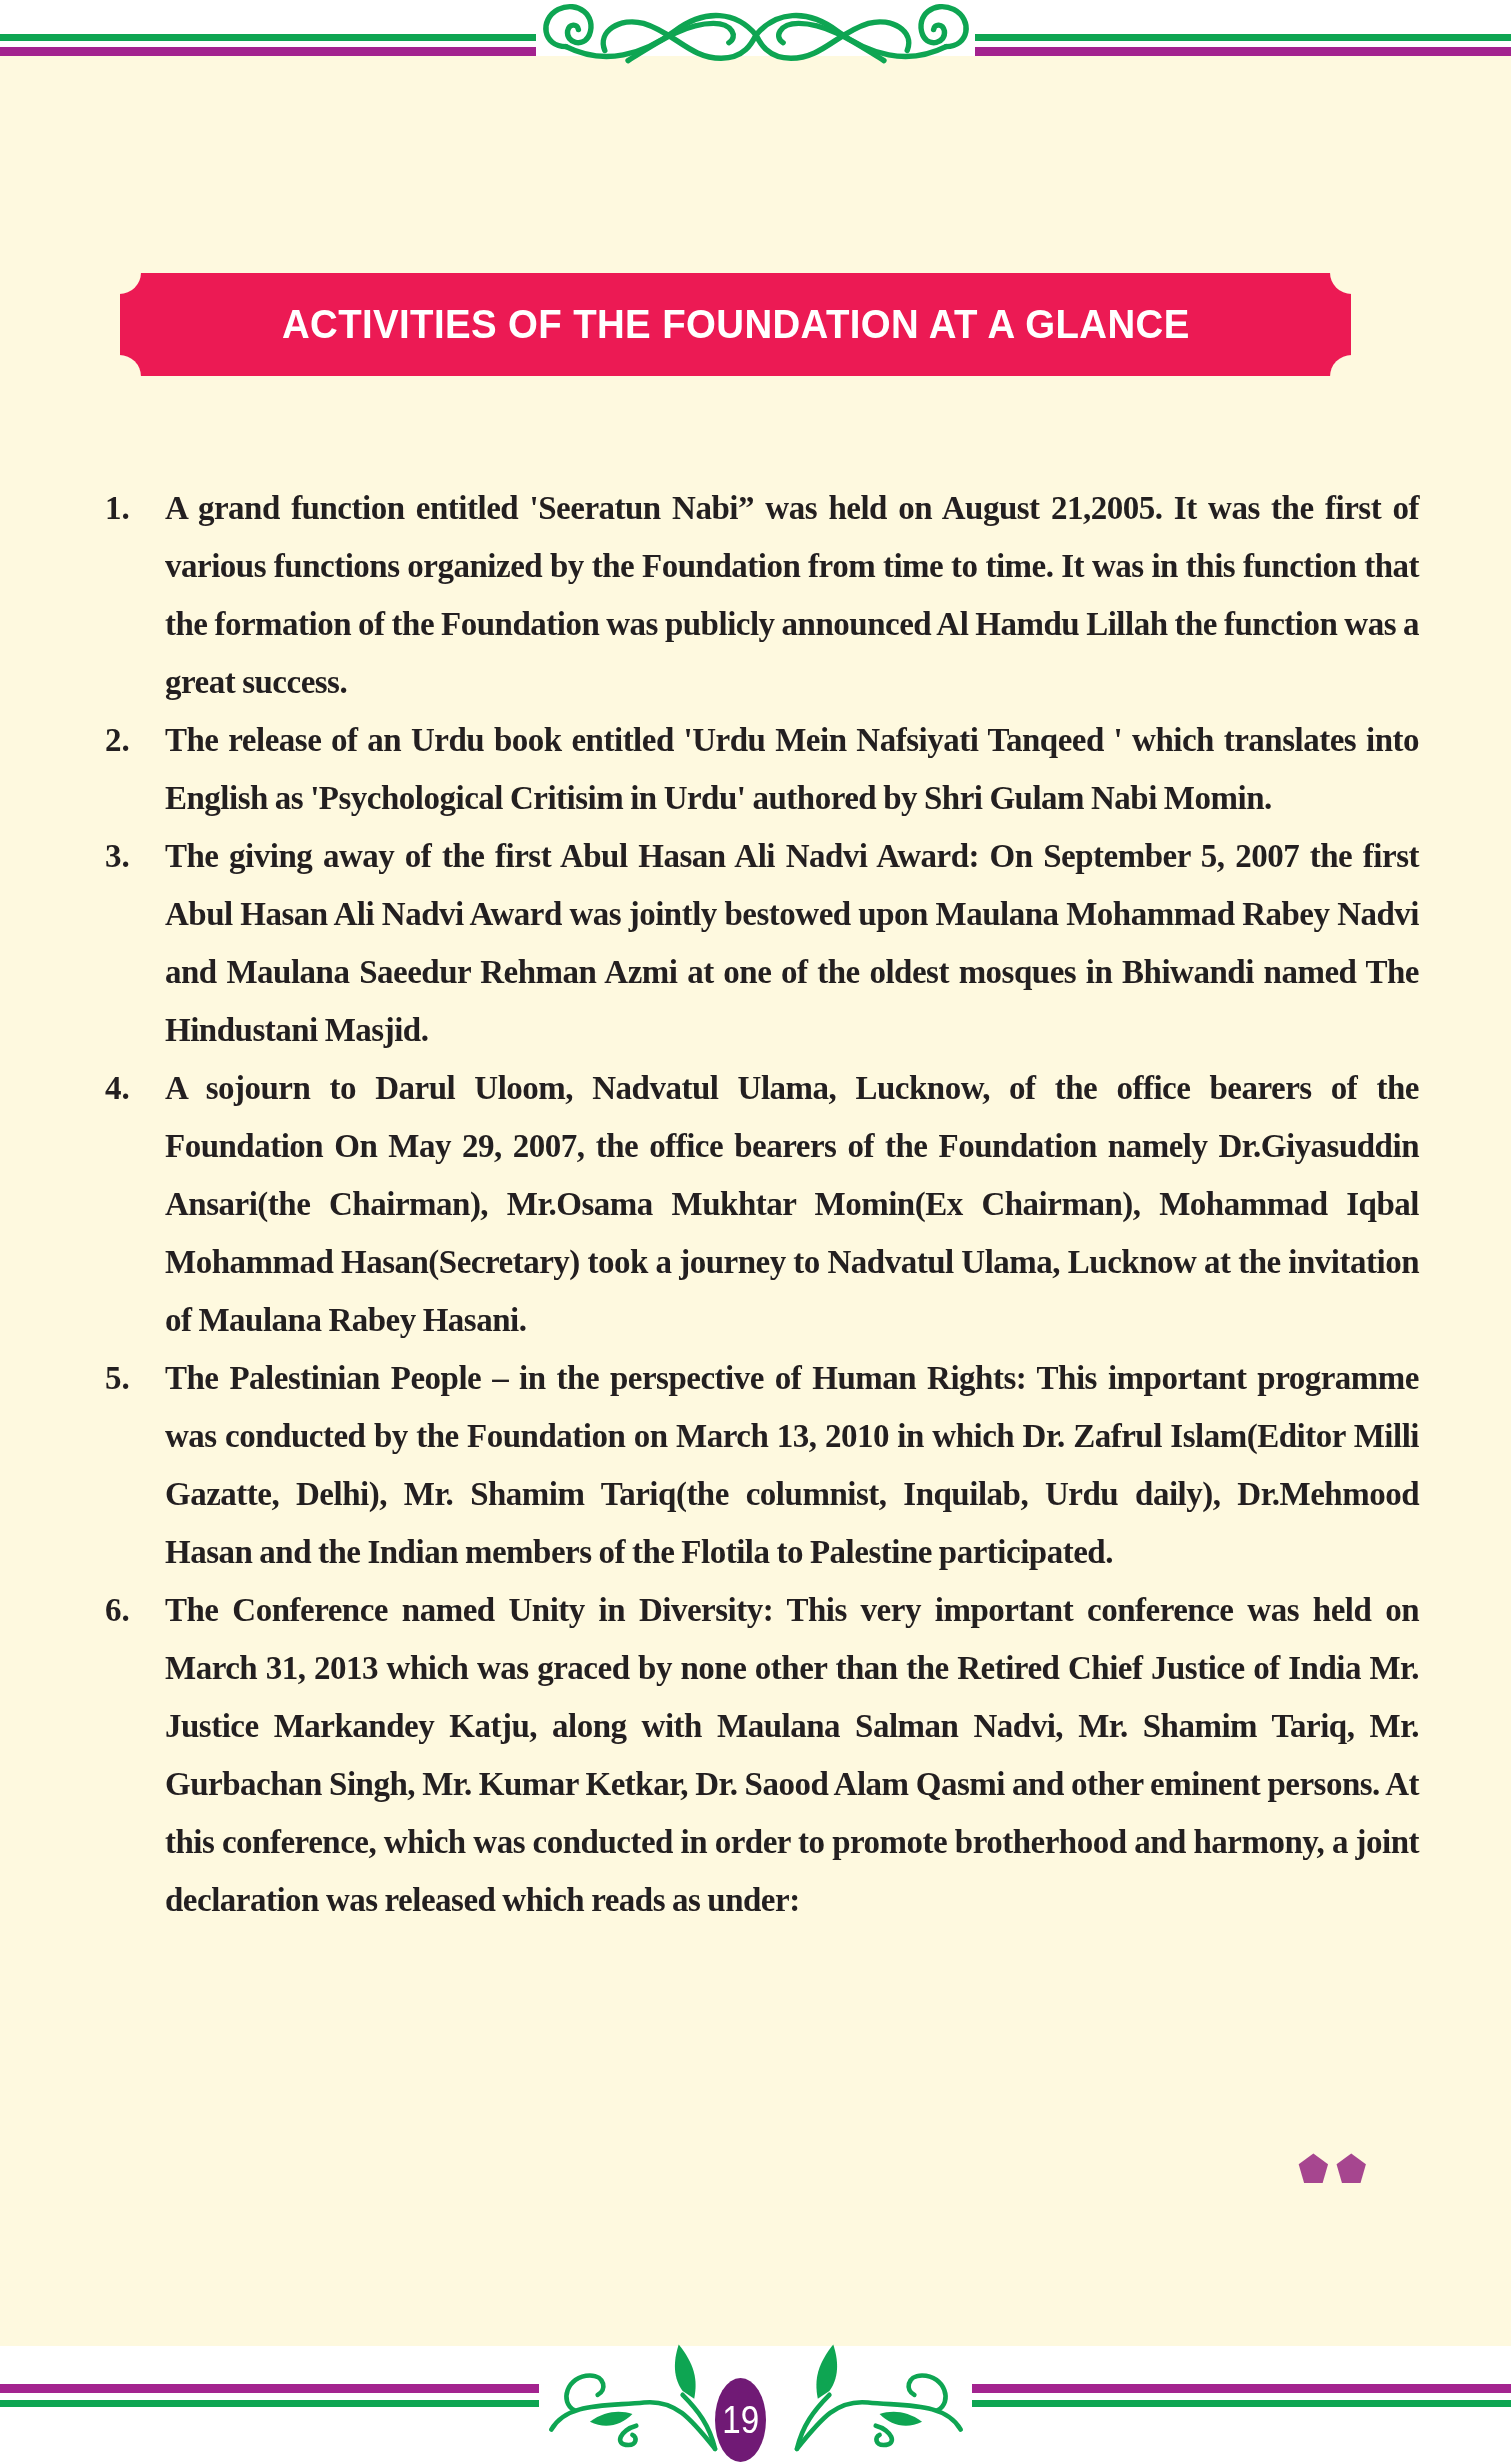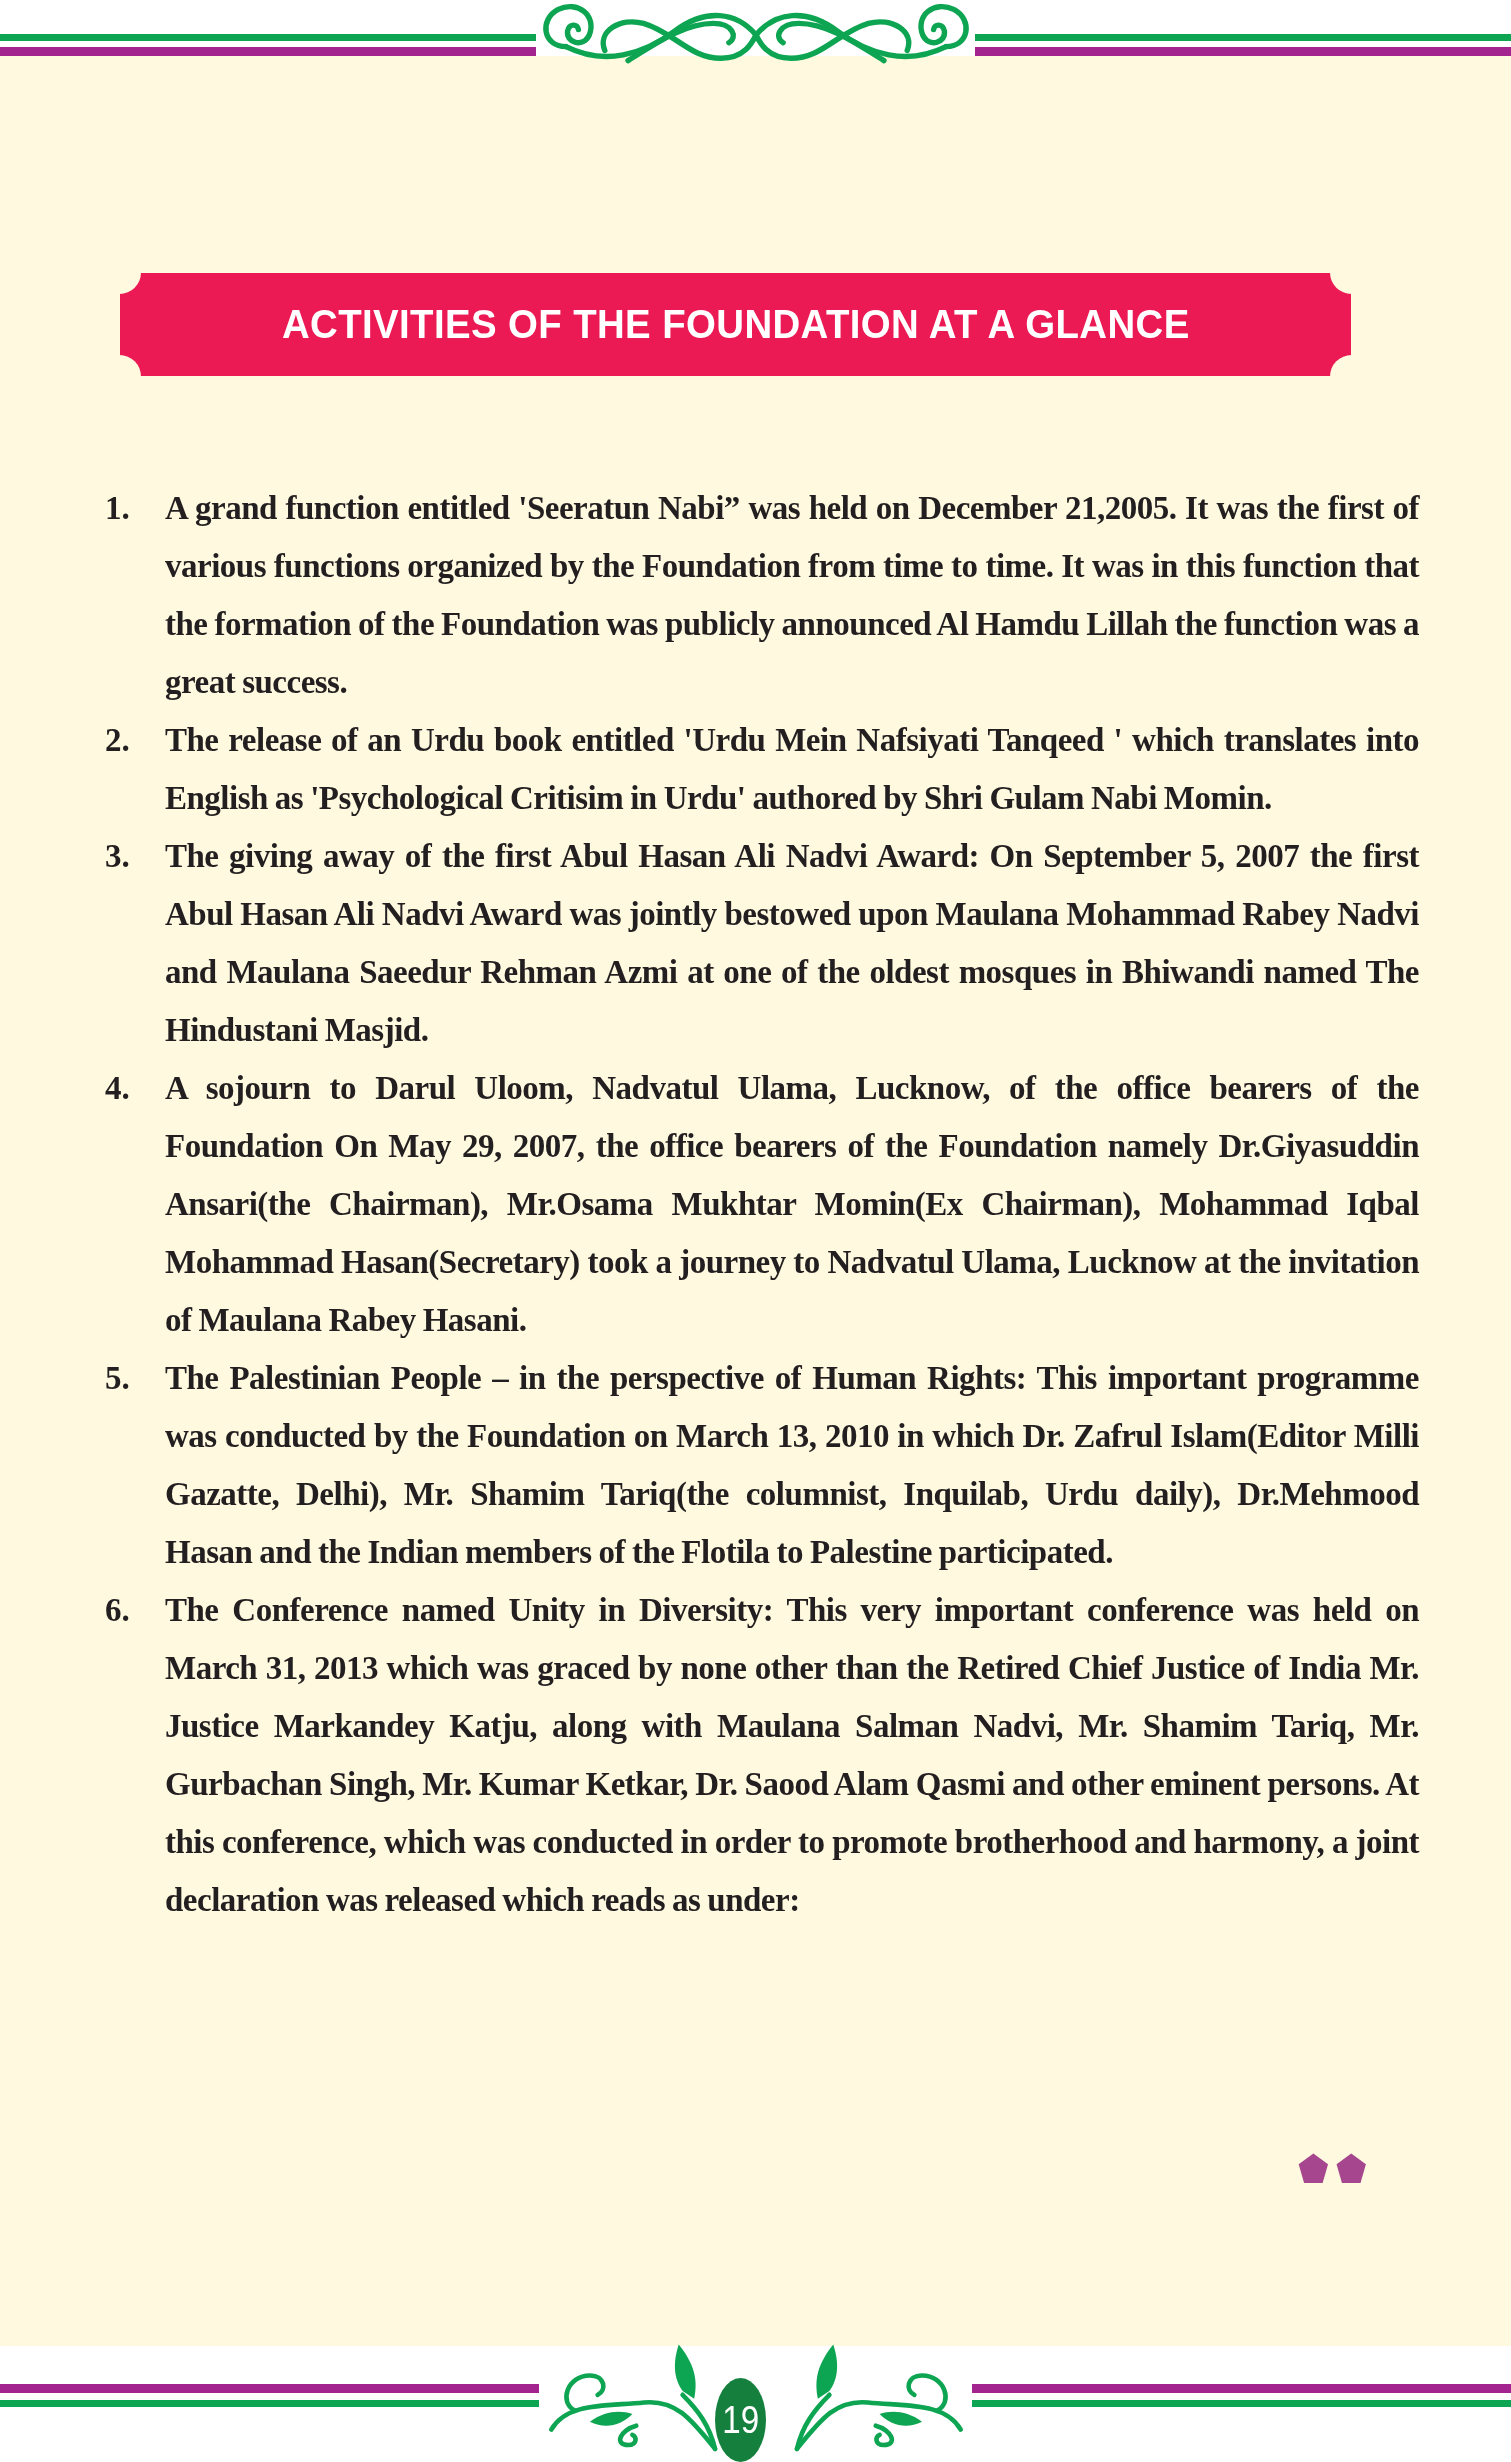--- a/index.html
+++ b/index.html
@@ -49,21 +49,21 @@
   }
   .activity-number { width: 64px; flex: 0 0 64px; text-align: left; padding-left: 3.9px; box-sizing: border-box; }
   .activity-text {
     flex: 1; text-align: justify; text-align-last: left;
     letter-spacing: -0.5px; word-spacing: -0.8px;
   }
 
   .end-marks { position: absolute; left: 1296px; top: 2152px; width: 78px; height: 34px; }
   .page-number-badge {
     position: absolute; left: 715px; top: 2378px; width: 51px; height: 84px;
-    border-radius: 50%; background: #15803d;
+    border-radius: 50%; background: #701a75;
     display: flex; align-items: center; justify-content: center;
   }
   .page-number {
     color: #ffffff; font-family: "Liberation Sans", "DejaVu Sans", sans-serif;
     font-size: 39px; transform: scaleX(0.85);
   }
 </style>
 </head>
 <body>
 
@@ -91,21 +91,21 @@
   <div class="notch tl"></div>
   <div class="notch tr"></div>
   <div class="notch bl"></div>
   <div class="notch br"></div>
   <span class="banner-title">ACTIVITIES OF THE FOUNDATION AT A GLANCE</span>
 </div>
 
 <ol class="activities">
   <li class="activity">
     <span class="activity-number">1.</span>
-    <span class="activity-text">A grand function entitled 'Seeratun Nabi” was held on December 21,2005. It was the first of various functions organized by the Foundation from time to time. It was in this function that the formation of the Foundation was publicly announced Al Hamdu Lillah the function was a great success.</span>
+    <span class="activity-text">A grand function entitled 'Seeratun Nabi” was held on August 21,2005. It was the first of various functions organized by the Foundation from time to time. It was in this function that the formation of the Foundation was publicly announced Al Hamdu Lillah the function was a great success.</span>
   </li>
   <li class="activity">
     <span class="activity-number">2.</span>
     <span class="activity-text">The release of an Urdu book entitled 'Urdu Mein Nafsiyati Tanqeed ' which translates into English as 'Psychological Critisim in Urdu' authored by Shri Gulam Nabi Momin.</span>
   </li>
   <li class="activity">
     <span class="activity-number">3.</span>
     <span class="activity-text">The giving away of the first Abul Hasan Ali Nadvi Award: On September 5, 2007 the first Abul Hasan Ali Nadvi Award was jointly bestowed upon Maulana Mohammad Rabey Nadvi and Maulana Saeedur Rehman Azmi at one of the oldest mosques in Bhiwandi named The Hindustani Masjid.</span>
   </li>
   <li class="activity">

